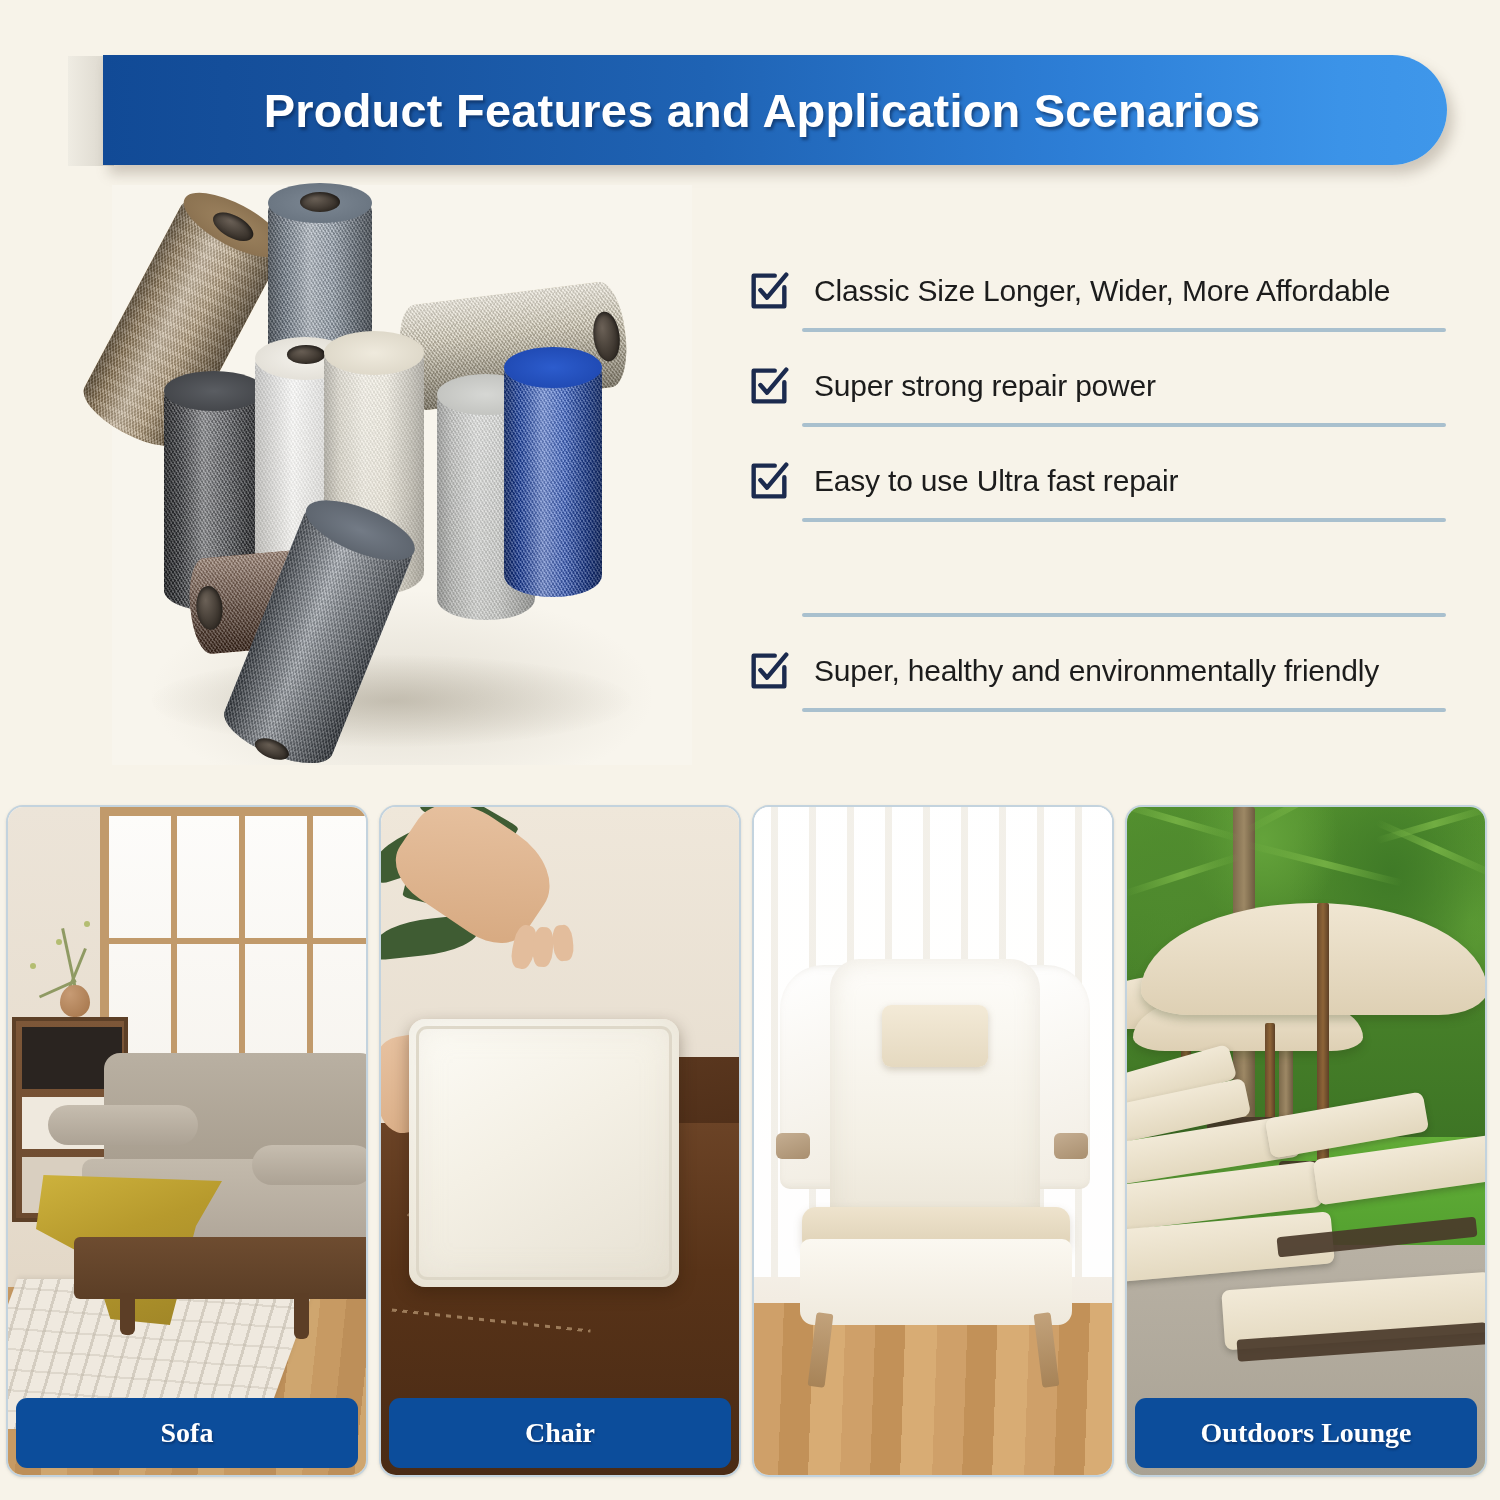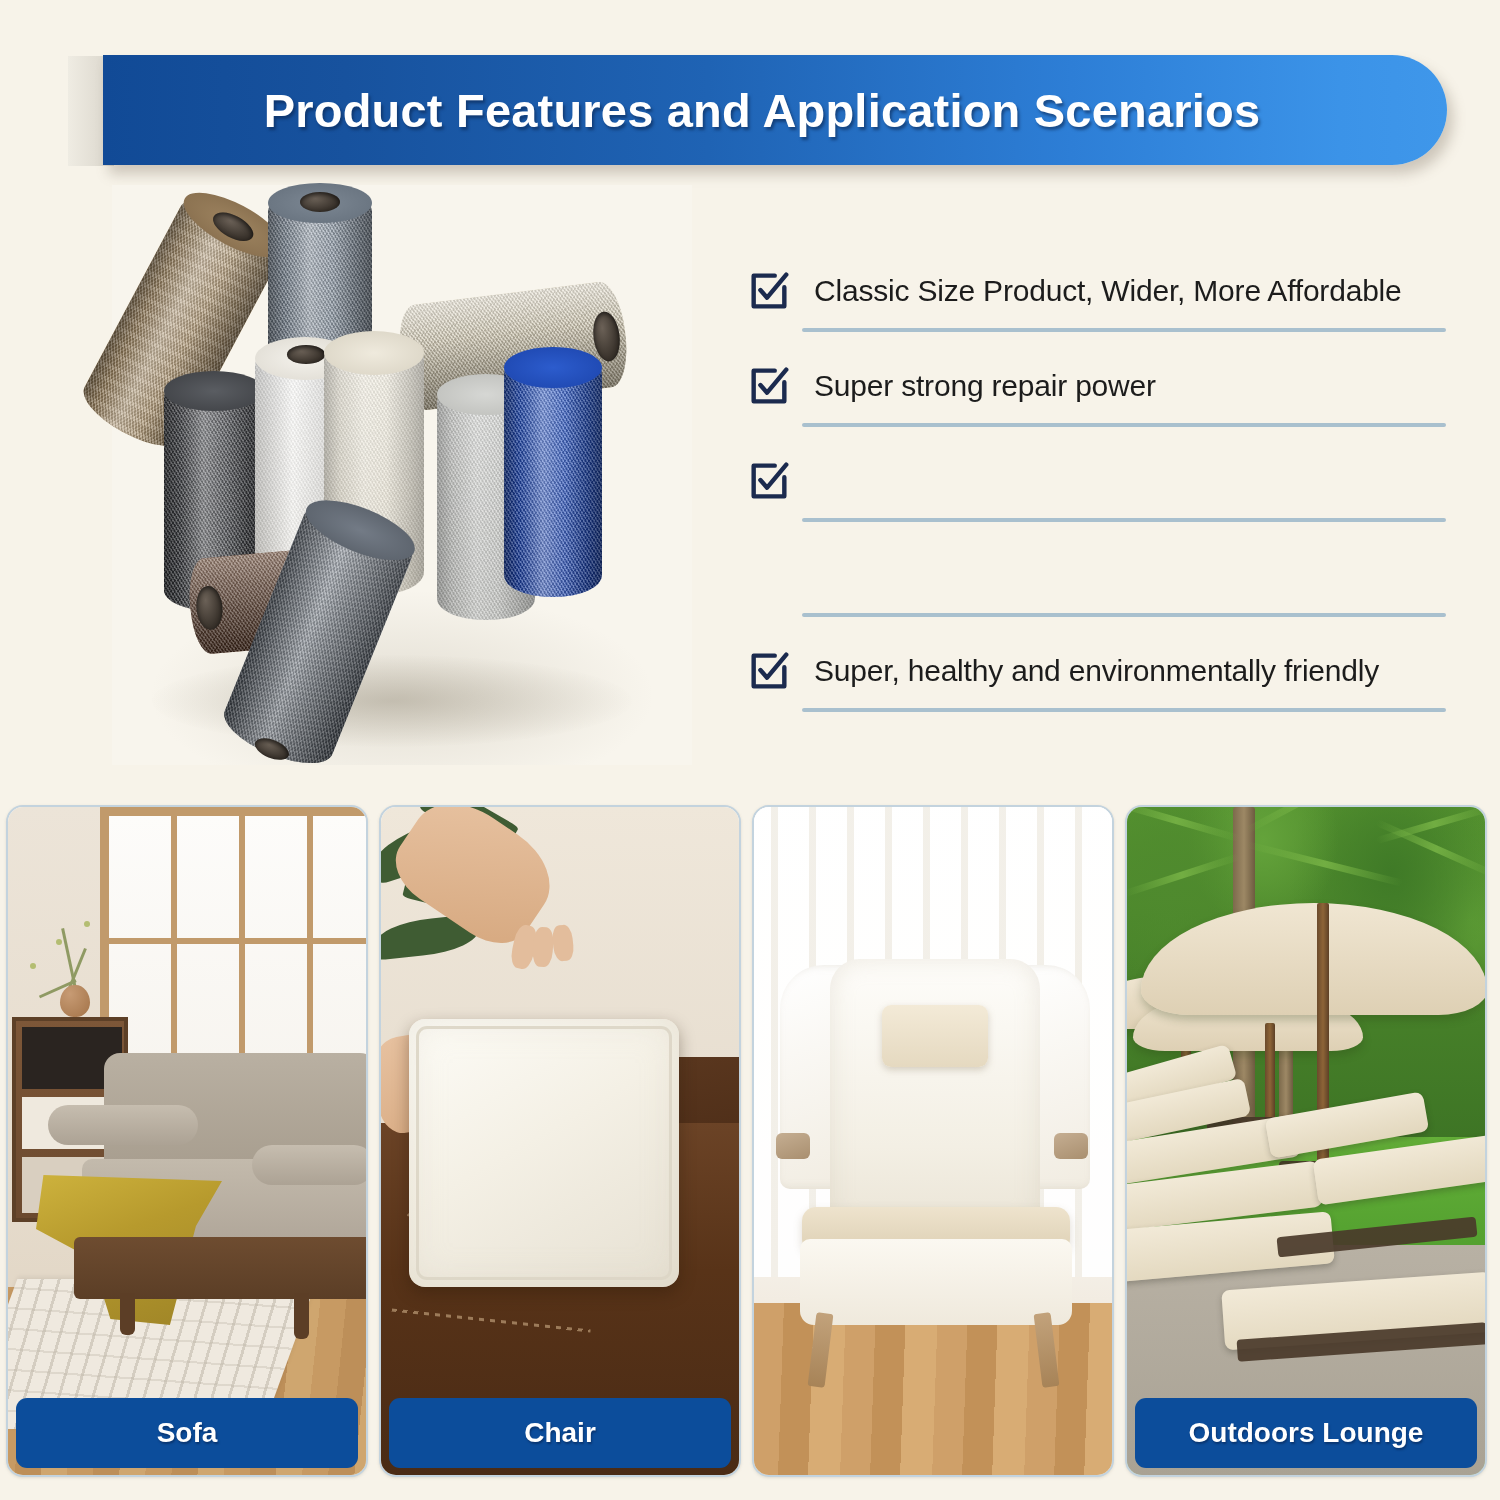--- a/index.html
+++ b/index.html
@@ -110,20 +110,21 @@
     overflow:hidden;
     box-shadow:0 1px 3px rgba(140,135,120,.22);
   }
   .card-photo{ position:absolute; inset:0; overflow:hidden; }
   .card-label{
     position:absolute; left:8px; right:8px; bottom:7px; height:70px;
     background:#0c4d9b;
     border-radius:11px;
     display:flex; align-items:center; justify-content:center;
     z-index:9;
+    font-family:Liberation Serif, serif;
   }
   .card-label span{
     color:#fff; font-size:28px; font-weight:bold;
     text-shadow:1px 2px 2px rgba(8,30,70,.5);
     white-space:nowrap;
   }
 
   
   .s1-wall{ position:absolute; inset:0; background:linear-gradient(180deg,#ece4d8 0%,#e6dccd 55%,#ddd0bd 100%); }
   .s1-window{
@@ -421,21 +422,21 @@
 </div>
 
 <div id="feature-list">
 
   <div class="feature-row">
     <div class="feature-head">
       <svg class="check-icon" viewBox="0 0 48 48">
         <path d="M40 20 V40 H8 V8 H30" fill="none" stroke="#1b2a4e" stroke-width="4.6" stroke-linecap="round" stroke-linejoin="round"></path>
         <path d="M15 23 L22 31 L42 7" fill="none" stroke="#1b2a4e" stroke-width="4.6" stroke-linecap="round" stroke-linejoin="round"></path>
       </svg>
-      <div class="feature-text">Classic Size Product, Wider, More Affordable</div>
+      <div class="feature-text">Classic Size Longer, Wider, More Affordable</div>
     </div>
     <div class="feature-rule"></div>
   </div>
 
   <div class="feature-row">
     <div class="feature-head">
       <svg class="check-icon" viewBox="0 0 48 48">
         <path d="M40 20 V40 H8 V8 H30" fill="none" stroke="#1b2a4e" stroke-width="4.6" stroke-linecap="round" stroke-linejoin="round"></path>
         <path d="M15 23 L22 31 L42 7" fill="none" stroke="#1b2a4e" stroke-width="4.6" stroke-linecap="round" stroke-linejoin="round"></path>
       </svg>
@@ -443,20 +444,21 @@
     </div>
     <div class="feature-rule"></div>
   </div>
 
   <div class="feature-row">
     <div class="feature-head">
       <svg class="check-icon" viewBox="0 0 48 48">
         <path d="M40 20 V40 H8 V8 H30" fill="none" stroke="#1b2a4e" stroke-width="4.6" stroke-linecap="round" stroke-linejoin="round"></path>
         <path d="M15 23 L22 31 L42 7" fill="none" stroke="#1b2a4e" stroke-width="4.6" stroke-linecap="round" stroke-linejoin="round"></path>
       </svg>
+      <div class="feature-text">Easy to use Ultra fast repair</div>
     </div>
     <div class="feature-rule"></div>
   </div>
 
   <div class="feature-row">
     <div class="feature-rule"></div>
   </div>
 
   <div class="feature-row">
     <div class="feature-head">

